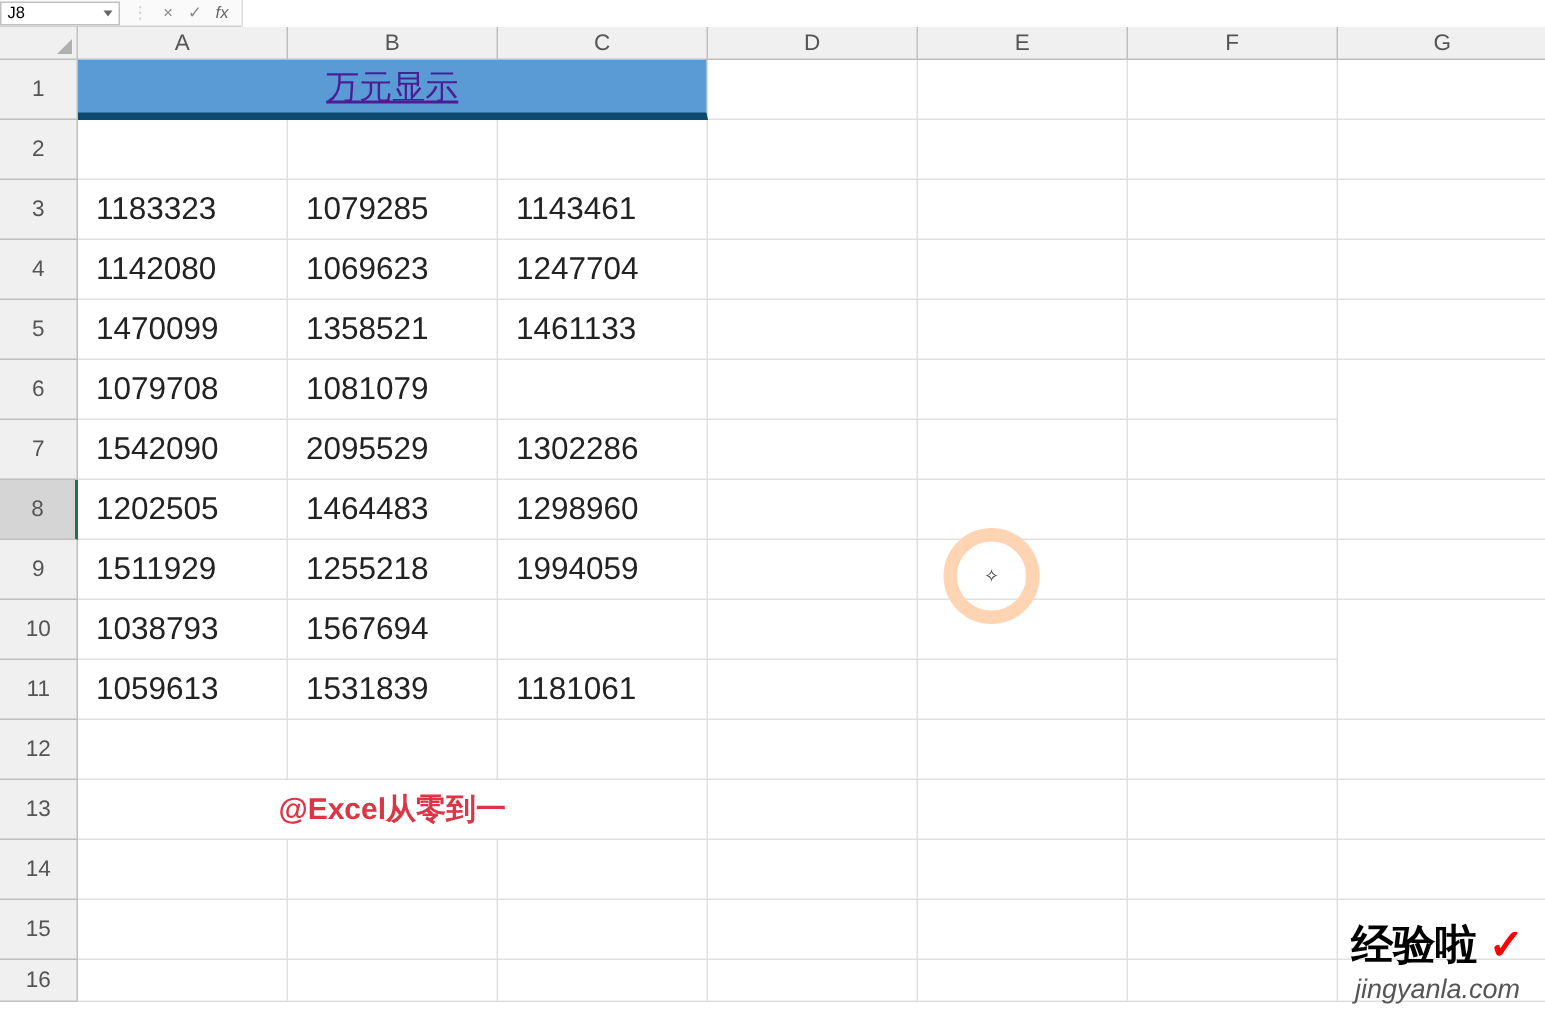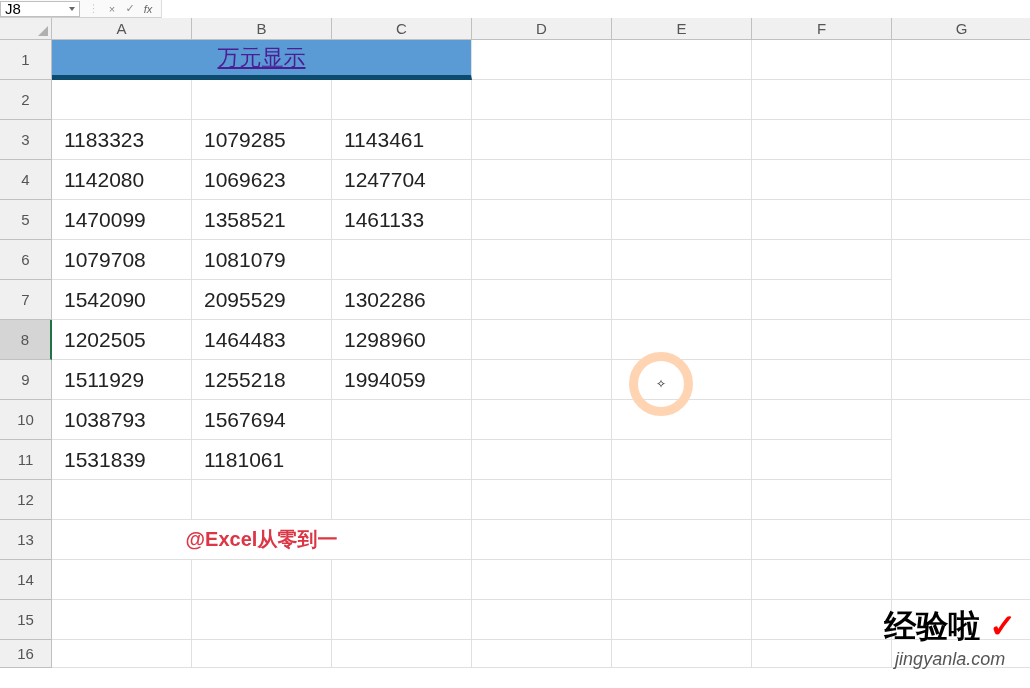--- a/index.html
+++ b/index.html
@@ -21,21 +21,21 @@
       align-items: center;
       border-bottom: 1px solid #d0d0d0;
       background: #fafafa;
       font-size: 11px;
     }
     .name-box {
       width: 80px;
       background: white;
       border: 1px solid #c0c0c0;
       padding: 0 4px;
-      font-size: 15px;
+      font-size: 11px;
       height: 16px;
       display: flex;
       align-items: center;
       justify-content: space-between;
       margin-right: 4px;
     }
     .name-box-dropdown {
       width: 0;
       height: 0;
       border-left: 3px solid transparent;
@@ -191,21 +191,21 @@
       line-height: 1;
     }
     .watermark {
       position: absolute;
       right: 14px;
       bottom: 18px;
       text-align: center;
       font-family: "Microsoft YaHei", Arial, sans-serif;
     }
     .watermark-main {
-      font-size: 32px;
+      font-size: 28px;
       font-weight: bold;
       color: #000;
       text-align: right;
     }
     .watermark-check {
       color: #ff0000;
       font-weight: bold;
     }
     .watermark-sub {
       font-size: 18px;
@@ -332,20 +332,21 @@
       <div class="row-header">10</div>
       <div class="cell">1038793</div>
       <div class="cell">1567694</div>
       <div class="cell"></div>
       <div class="cell"></div>
       <div class="cell"></div>
       <div class="cell"></div>
     </div>
     <div class="row">
       <div class="row-header">11</div>
+      <div class="cell">1059613</div>
       <div class="cell">1531839</div>
       <div class="cell">1181061</div>
       <div class="cell"></div>
       <div class="cell"></div>
       <div class="cell"></div>
       <div class="cell"></div>
     </div>
     <div class="row">
       <div class="row-header">12</div>
       <div class="cell"></div>

